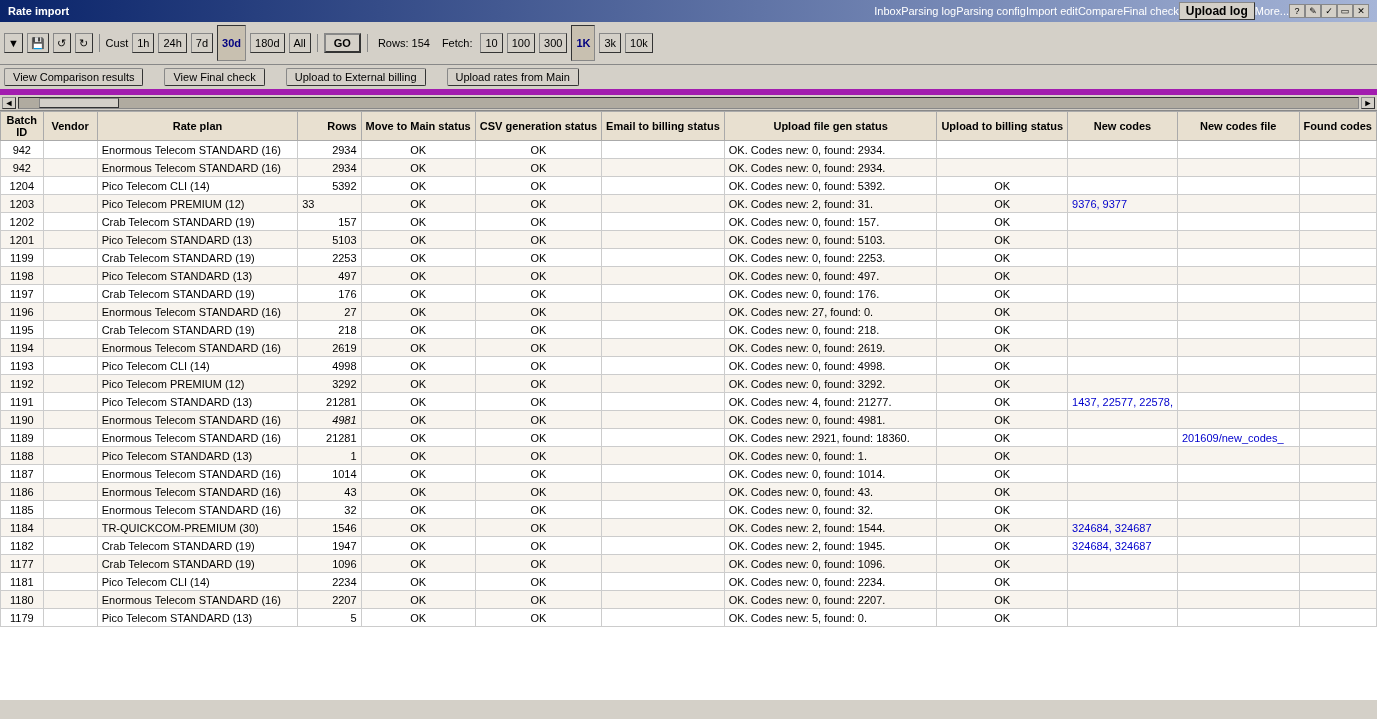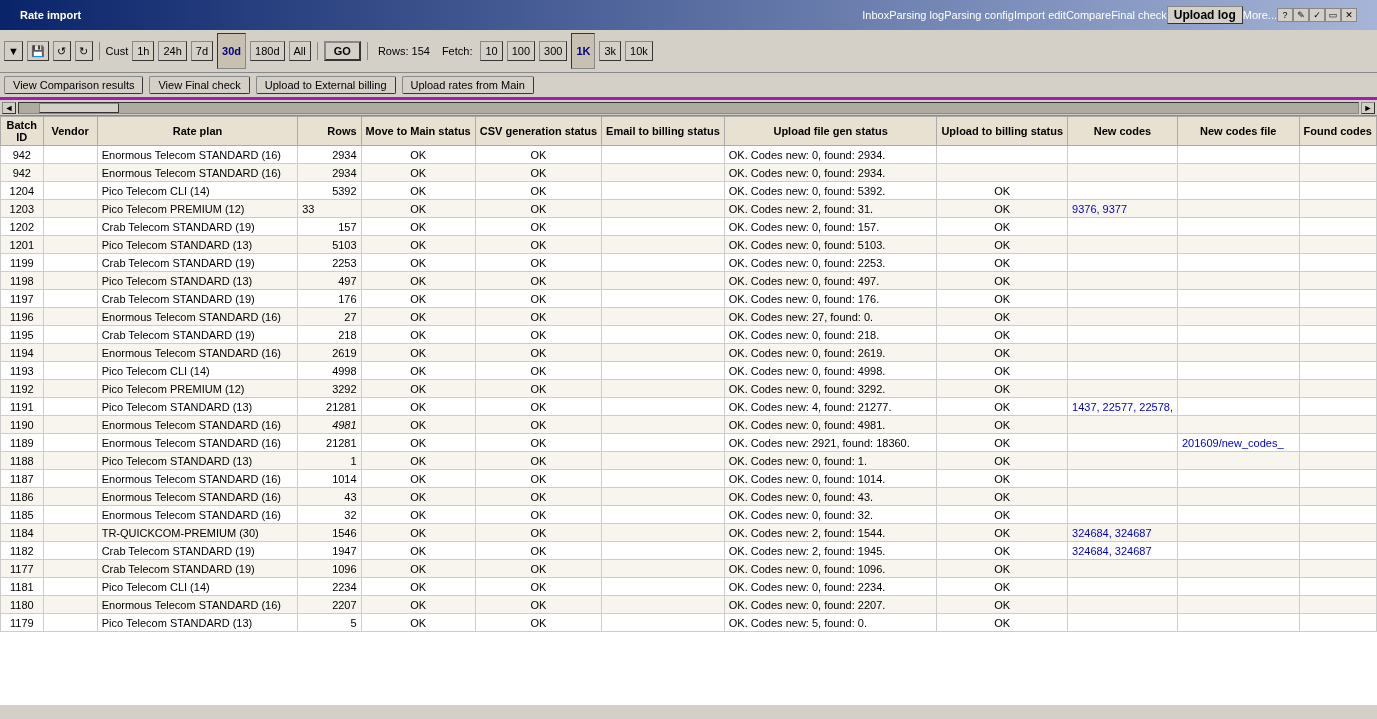--- a/index.html
+++ b/index.html
@@ -2,25 +2,25 @@
 <html><head>
   <meta charset="utf-8">
   <style>
     * { margin: 0; padding: 0; box-sizing: border-box; }
     body { font-family: Arial, sans-serif; font-size: 11px; background: #d4d0c8; }
 
     
     .title-bar {
       background: linear-gradient(to right, #0a246a, #a6b5d7);
       color: white;
-      padding: 3px 20px;
+      padding: 3px 8px;
       display: flex;
       align-items: center;
       justify-content: space-between;
-      height: 30px;
+      height: 22px;
     }
     .title-bar-left { font-weight: bold; font-size: 11px; }
     .title-bar-right { display: flex; align-items: center; }
     .title-bar-right a {
       color: white;
       text-decoration: none;
       font-size: 11px;
       cursor: pointer;
     }
     .title-btn {
@@ -87,22 +87,22 @@
       cursor: pointer;
       height: 20px;
     }
     .rows-info { font-size: 11px; margin: 0 4px; }
 
     
     .action-bar {
       background: #d4d0c8;
       padding: 3px 4px;
       display: flex;
-      gap: 6px;
-      border-bottom: 3px solid #a21caf;
+      gap: 21px;
+      border-bottom: 6px solid #a21caf;
     }
     .action-btn {
       background: #d4d0c8;
       border: 1px outset #888;
       padding: 2px 8px;
       font-size: 11px;
       cursor: pointer;
       border-radius: 2px;
     }
 

